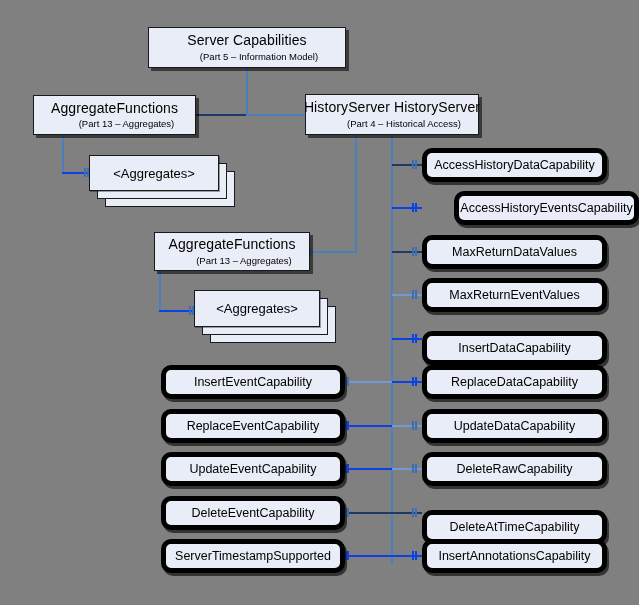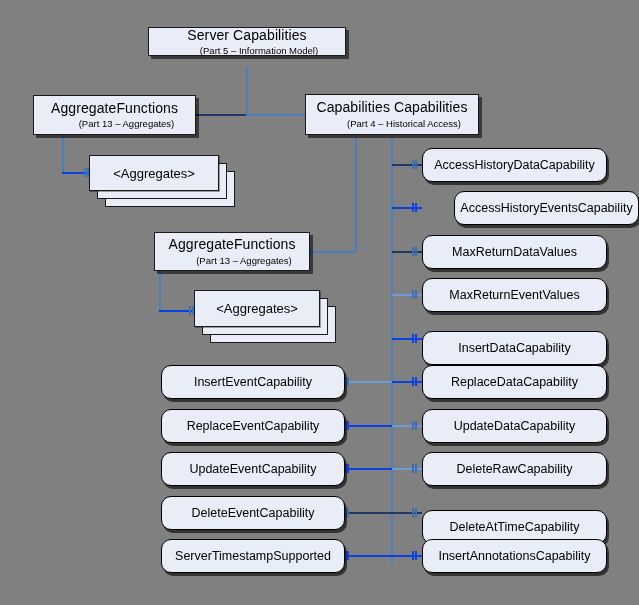--- a/index.html
+++ b/index.html
@@ -69,21 +69,21 @@
     margin-top: 3px;
     white-space: nowrap;
     padding-left: 24px;
   }
 
   
   .pill {
     position: absolute;
     box-sizing: border-box;
     background: #e9edf7;
-    border: 1px solid #000000;
+    border: 5px solid #000000;
     border-radius: 10px;
     box-shadow: 2px 3px 0 rgba(0,0,0,0.6);
     display: flex;
     align-items: center;
     justify-content: center;
     font-size: 12.5px;
     color: #000000;
     white-space: nowrap;
   }
 
@@ -168,32 +168,32 @@
 
   <div class="wire bright" style="left:348px; top:468px; width:44px; height:2px;"></div>
   <div class="tick bright" style="left:344px; top:464px;"></div>
 
   <div class="wire dark" style="left:348px; top:512px; width:44px; height:2px;"></div>
   <div class="tick" style="left:344px; top:508px;"></div>
 
   <div class="wire bright" style="left:348px; top:555px; width:44px; height:2px;"></div>
   <div class="tick bright" style="left:344px; top:551px;"></div>
 
-  <div class="node" style="left:148px; top:27px; width:198px; height:29px;">
+  <div class="node" style="left:148px; top:27px; width:198px; height:41px;">
     <div class="title">Server Capabilities</div>
     <div class="sub">(Part 5 – Information Model)</div>
   </div>
 
   <div class="node" style="left:33px; top:95px; width:163px; height:40px;">
     <div class="title">AggregateFunctions</div>
     <div class="sub">(Part 13 – Aggregates)</div>
   </div>
 
   <div class="node" style="left:305px; top:94px; width:174px; height:41px;">
-    <div class="title">Capabilities Capabilities</div>
+    <div class="title">HistoryServer HistoryServer</div>
     <div class="sub">(Part 4 – Historical Access)</div>
   </div>
 
   <div class="node" style="left:154px; top:232px; width:156px; height:39px;">
     <div class="title">AggregateFunctions</div>
     <div class="sub">(Part 13 – Aggregates)</div>
   </div>
 
   <div class="stack" style="left:89px; top:155px; width:150px; height:52px;">
     <div class="card c3" style="width:130px; height:36px;"></div>

